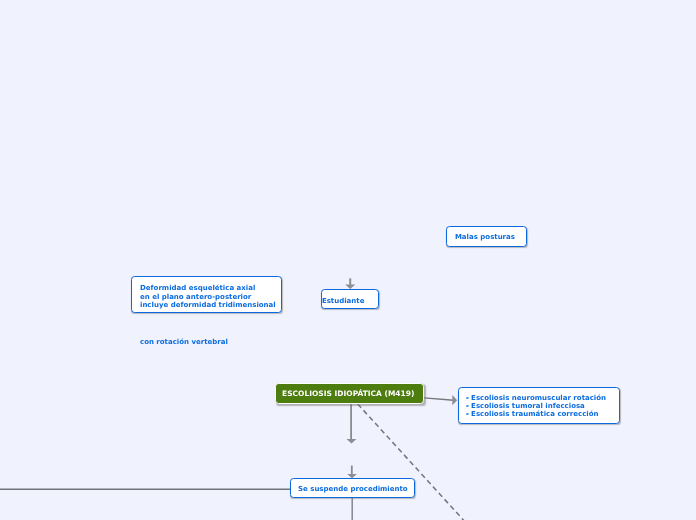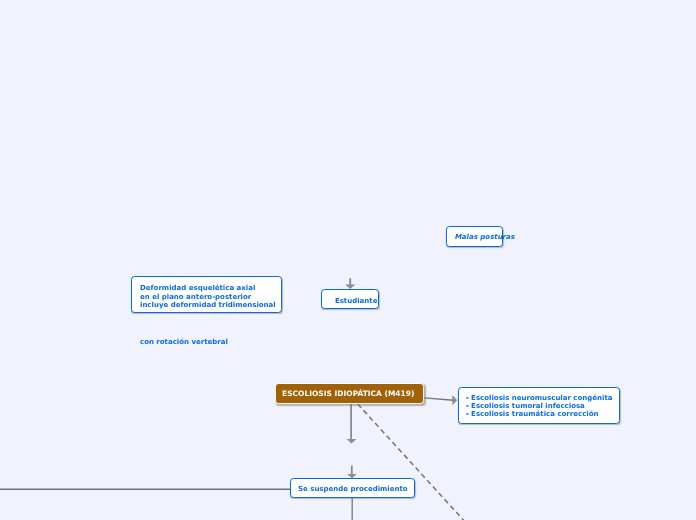--- a/index.html
+++ b/index.html
@@ -6,21 +6,21 @@
   body{width:696px;height:520px;background:#f0f3fd;overflow:hidden;
        font-family:"DejaVu Sans",sans-serif;
        -webkit-font-smoothing:antialiased;text-rendering:geometricPrecision;}
   #canvas{position:relative;width:696px;height:520px;overflow:hidden;}
   svg.links{position:absolute;left:0;top:0;width:696px;height:520px;}
   .node{position:absolute;box-sizing:border-box;}
   .nb{background:#ffffff;border:1.55px solid #0a68e0;border-radius:3.6px;
       box-shadow:0.9px 1.0px 1.0px rgba(118,112,115,.45);}
   .pink{background:#e4c6cb;border:1.3px solid #5c0d18;border-radius:3.6px;
         box-shadow:0 0 0 1.2px #fdfdff, 1.3px 1.3px 1.2px rgba(118,112,115,.45);}
-  .root{background:#a16207;border:1.1px solid #fdfdff;border-radius:3.6px;
+  .root{background:#4d7c0f;border:1.1px solid #fdfdff;border-radius:3.6px;
         box-shadow:1.1px 1.2px 1.2px rgba(118,112,115,.5);}
   .tx{position:absolute;white-space:pre;font-weight:bold;font-size:7px;line-height:7px;
       color:#0b6bdf;}
   .tx.pinkt{color:#5e1020;}
   .tx.bullet::first-letter{text-shadow:0.5px 0 0 rgba(11,107,223,.75);}
   .tx.roott{color:#ffffff;font-size:7.45px;line-height:7.45px;letter-spacing:0.03px;}
 </style>
 </head>
 <body>
 
@@ -43,42 +43,42 @@
         <line x1="351.1" y1="403.8" x2="351.1" y2="439.4" stroke="#8a8a8f" stroke-width="1.8"></line>
         <path d="M346.5,438.9 L356.4,438.9 L351.5,443.4 Z" fill="#8e8e92"></path>
       </g>
       <g>
         <line x1="351.8" y1="465.6" x2="351.8" y2="474.3" stroke="#8a8a8f" stroke-width="1.8"></line>
         <path d="M347.2,473.9 L356.8,473.9 L352.0,478.3 Z" fill="#8e8e92"></path>
       </g>
     </g>
   </svg>
 
-  <div class="node nb" style="left:446.3px;top:226.1px;width:57px;height:20.7px;font-style:italic;">
+  <div class="node nb" style="left:446.3px;top:226.1px;width:81px;height:20.7px;">
     <span class="tx" style="left:7.6px;top:7.35px;">Malas posturas</span>
   </div>
 
 
   <div class="node nb" style="left:320.9px;top:288.9px;width:58.6px;height:20px;">
-    <span class="tx" style="left:13px;top:7.7px;">Estudiante</span>
+    <span class="tx" style="left:0;top:7.7px;">Estudiante</span>
   </div>
 
   <div class="node nb" style="left:131.3px;top:276.4px;width:150.6px;height:37px;">
     <span class="tx" style="left:7.7px;top:7.6px;">Deformidad esquelética axial</span>
     <span class="tx" style="left:7.7px;top:16.2px;text-align:center;">en el plano antero-posterior</span>
     <span class="tx" style="left:7.7px;top:24.7px;">incluye deformidad tridimensional</span>
     <span class="tx" style="left:7.7px;top:33.2px;margin-top:28px;">con rotación vertebral</span>
   </div>
 
   <div class="node root" style="left:275.2px;top:382.7px;width:148.6px;height:20.9px;">
     <span class="tx roott" style="left:5.9px;top:6.5px;">ESCOLIOSIS IDIOPÁTICA (M419)</span>
   </div>
 
   <div class="node nb" style="left:457.6px;top:386.6px;width:162.2px;height:37.4px;">
-    <span class="tx bullet" style="left:7.2px;top:7.1px;">- Escoliosis neuromuscular congénita</span>
+    <span class="tx bullet" style="left:7.2px;top:7.1px;">- Escoliosis neuromuscular rotación</span>
     <span class="tx bullet" style="left:7.2px;top:15.3px;">- Escoliosis tumoral infecciosa</span>
     <span class="tx bullet" style="left:7.2px;top:23.4px;">- Escoliosis traumática corrección</span>
   </div>
 
 
   <div class="node nb" style="left:290.4px;top:478.2px;width:125.1px;height:19.6px;">
     <span class="tx" style="left:6.6px;top:7.3px;">Se suspende procedimiento</span>
   </div>
 
 </div>

